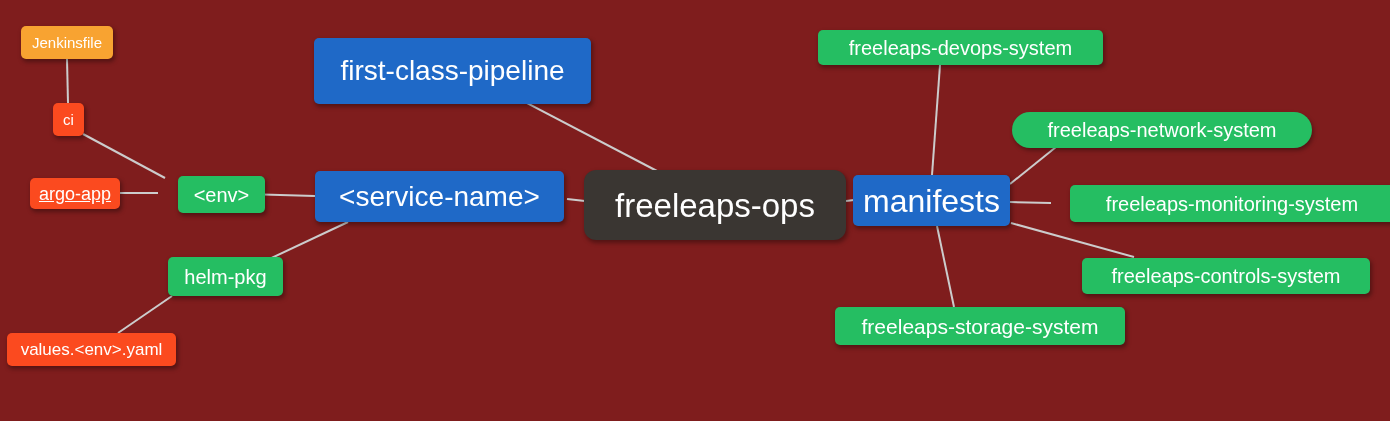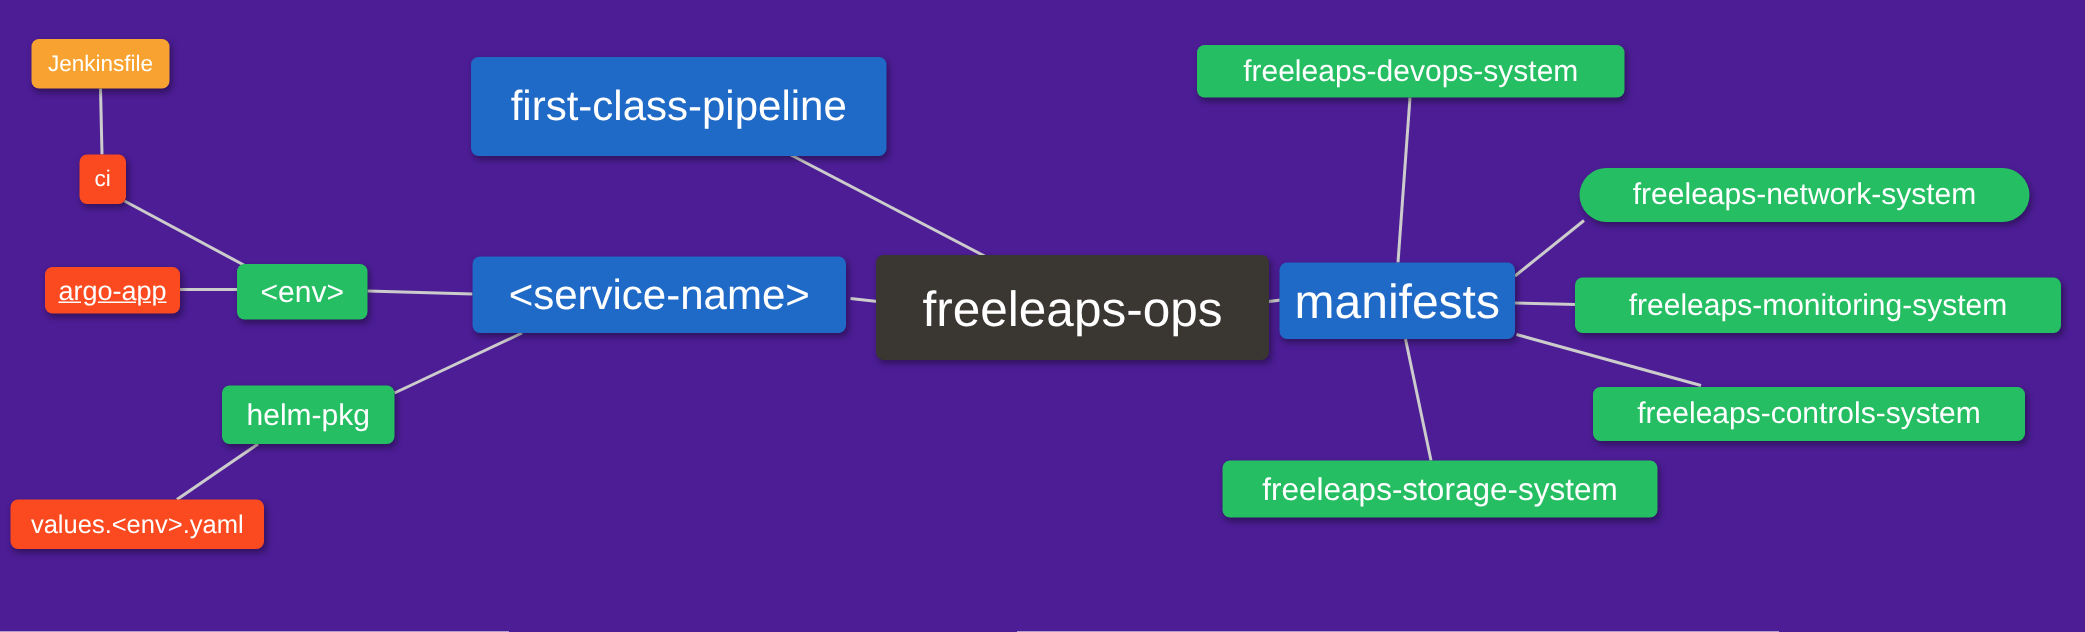--- a/index.html
+++ b/index.html
@@ -5,21 +5,21 @@
   html, body {
     margin: 0;
     padding: 0;
     background: #ffffff;
     font-family: "Liberation Sans", sans-serif;
   }
   .canvas {
     position: relative;
     width: 1390px;
     height: 421px;
-    background: #4c1d95;
+    background: #7f1d1d;
     overflow: hidden;
   }
   .edges {
     position: absolute;
     left: 0; top: 0;
     width: 1390px;
     height: 421px;
   }
   .edges line {
     stroke: var(--edge, #cccccc);
@@ -32,38 +32,38 @@
     align-items: center;
     justify-content: center;
     color: var(--text, #ffffff);
     border-radius: 5px;
     box-shadow: 1.5px 2.5px 4px rgba(0,0,0,0.35);
     white-space: nowrap;
     cursor: pointer;
     line-height: 1;
     user-select: none;
   }
-  .bg-root   { background: var(--root-bg,   #3a3632); }
+  .bg-root   { background: var(--root-bg,   #3a3632); border-radius: 12px; }
   .bg-branch { background: var(--branch-bg, #1f69c7); }
-  .bg-green  { background: var(--leaf-green-bg, #25be62); }
+  .bg-green  { background: var(--leaf-green-bg, #25be62); margin-left: 20px; }
   .bg-red    { background: var(--leaf-red-bg,   #fb4a1f); }
   .bg-orange { background: var(--leaf-orange-bg,#f8a331); }
 
   .n-jenkinsfile { left: 21px;   top: 26px;  width: 92px;  height: 33px; font-size: 15px; }
   .n-ci          { left: 53px;   top: 103px; width: 31px;  height: 33px; font-size: 15px; }
   .n-argo-app    { left: 30px;   top: 178px; width: 90px;  height: 31px; font-size: 18px; text-decoration: underline; }
   .n-env         { left: 158px;  top: 176px; width: 87px;  height: 37px; font-size: 20px; }
   .n-pipeline    { left: 314px;  top: 38px;  width: 277px; height: 66px; font-size: 28px; }
   .n-service     { left: 315px;  top: 171px; width: 249px; height: 51px; font-size: 28px; }
   .n-root        { left: 584px;  top: 170px; width: 262px; height: 70px; font-size: 33px; }
   .n-manifests   { left: 853px;  top: 175px; width: 157px; height: 51px; font-size: 32px; }
   .n-helm        { left: 148px;  top: 257px; width: 115px; height: 39px; font-size: 20px; }
   .n-values      { left: 7px;    top: 333px; width: 169px; height: 33px; font-size: 17px; }
   .n-devops      { left: 798px;  top: 30px;  width: 285px; height: 35px; font-size: 20px; }
-  .n-network     { left: 1053px; top: 112px; width: 300px; height: 36px; font-size: 20px; border-radius: 18px; }
+  .n-network     { left: 992px; top: 112px; width: 300px; height: 36px; font-size: 20px; border-radius: 18px; }
   .n-monitoring  { left: 1050px; top: 185px; width: 324px; height: 37px; font-size: 20px; }
   .n-controls    { left: 1062px; top: 258px; width: 288px; height: 36px; font-size: 20px; }
   .n-storage     { left: 815px;  top: 307px; width: 290px; height: 38px; font-size: 21px; }
 </style>
 </head>
 <body>
 
 <div class="canvas">
 
   <svg class="edges" viewBox="0 0 1390 421" xmlns="http://www.w3.org/2000/svg">

